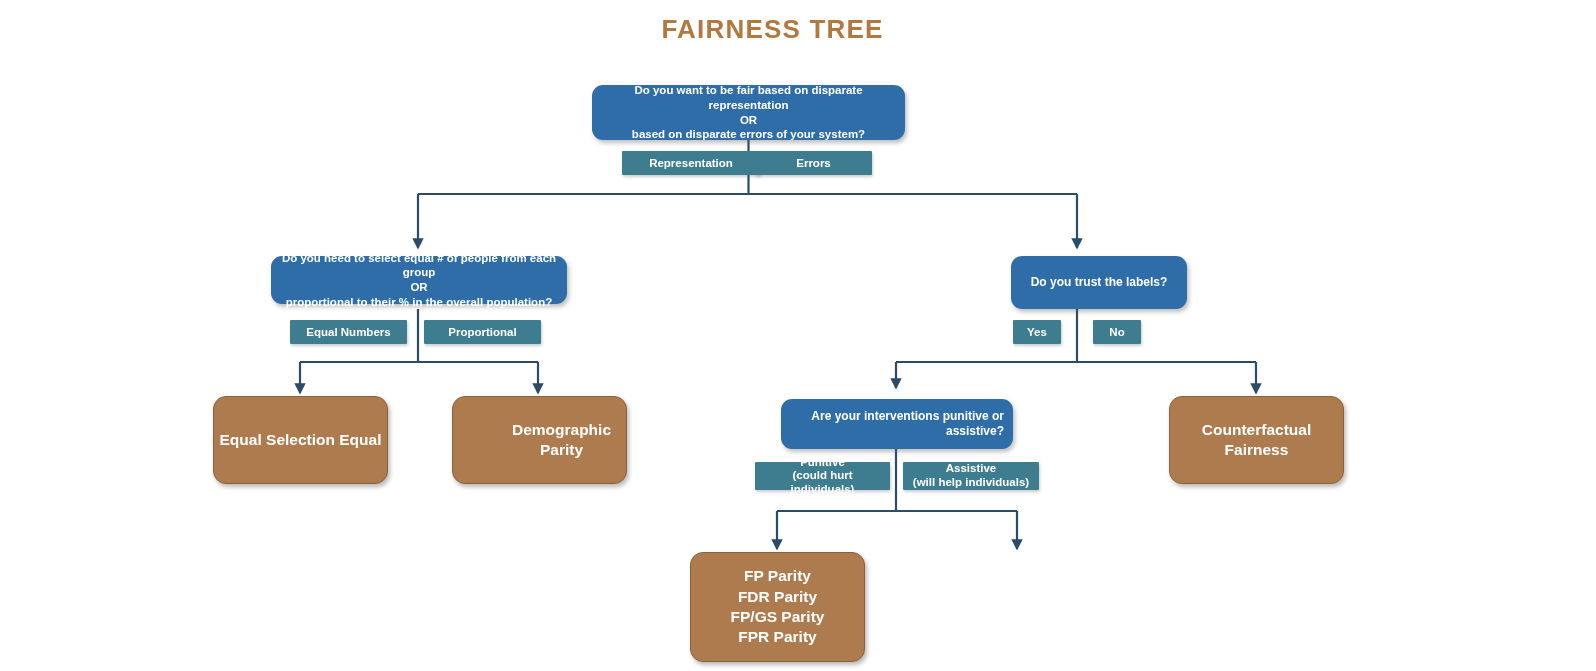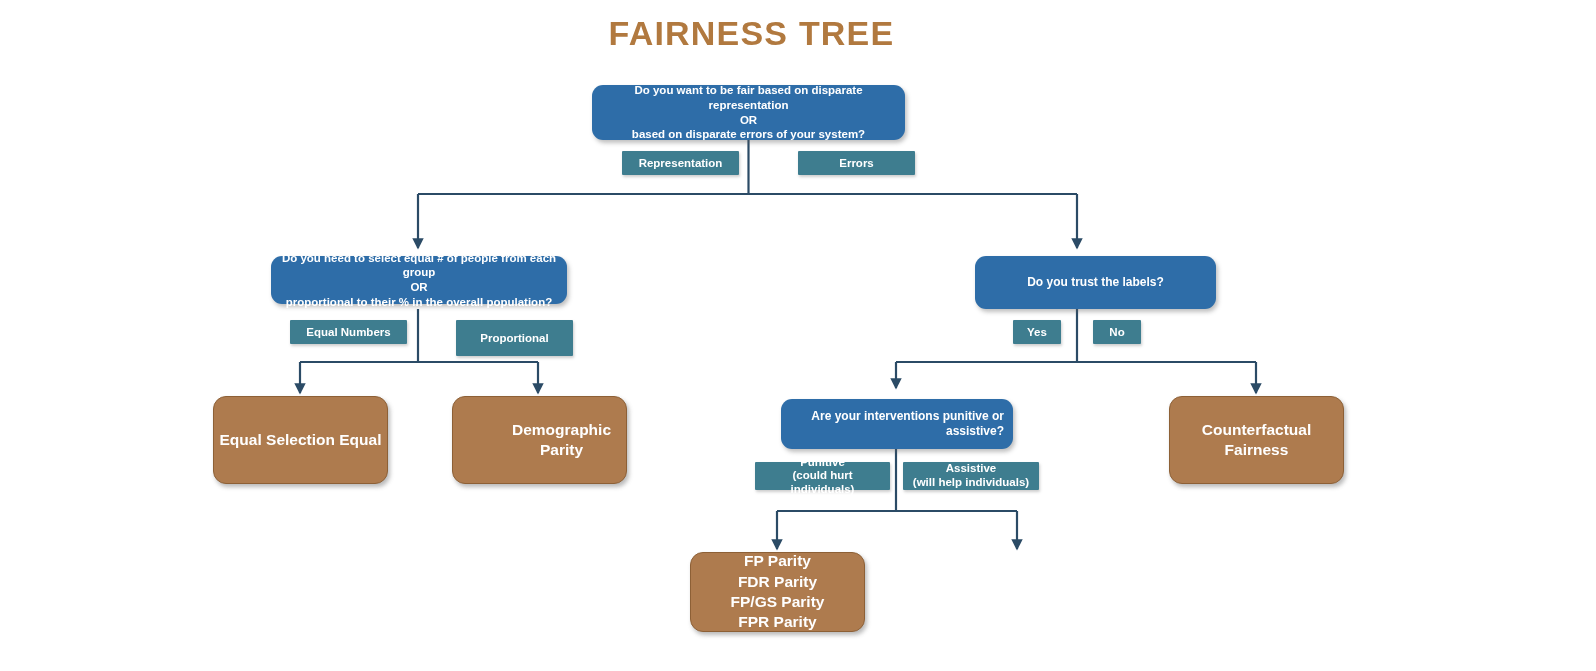--- a/index.html
+++ b/index.html
@@ -17,25 +17,26 @@
     height: 671px;
     background: #ffffff;
     overflow: hidden;
   }
   #title {
     position: absolute;
     left: 0;
     top: 14px;
     width: 1503px;
     text-align: center;
-    font-size: 34px;
+    font-size: 26px;
     font-weight: bold;
     letter-spacing: 1.2px;
     color: #b1793f;
     user-select: none;
+    padding-left: 21px;
   }
   #wires {
     position: absolute;
     left: 0;
     top: 0;
     width: 1596px;
     height: 671px;
     pointer-events: none;
   }
   .node {
@@ -139,41 +140,41 @@
   </div>
 
   <div class="node question" style="left:271px; top:256px; width:296px; height:48px;">
     <div>
       <span class="ml">Do you need to select equal # of people from each group</span>
       <span class="ml">OR</span>
       <span class="ml">proportional to their % in the overall population?</span>
     </div>
   </div>
 
-  <div class="node question single" style="left:975px; top:256px; width:241px; height:53px;">
+  <div class="node question single" style="left:1011px; top:256px; width:176px; height:53px;">
     <span>Do you trust the labels?</span>
   </div>
 
   <div class="node question single" style="left:781px; top:399px; width:232px; height:50px;text-align:right;">
     <span>Are your interventions punitive or assistive?</span>
   </div>
 
-  <div class="edge-label" style="left:622px; top:151px; width:117px; height:24px;">
+  <div class="edge-label" style="left:622px; top:151px; width:138px; height:24px;">
     <span>Representation</span>
   </div>
 
-  <div class="edge-label" style="left:755px; top:151px; width:117px; height:24px;margin-left:43px;">
+  <div class="edge-label" style="left:755px; top:151px; width:117px; height:24px;">
     <span>Errors</span>
   </div>
 
   <div class="edge-label" style="left:290px; top:320px; width:117px; height:24px;">
     <span>Equal Numbers</span>
   </div>
 
-  <div class="edge-label" style="left:424px; top:320px; width:117px; height:36px;margin-left:32px;">
+  <div class="edge-label" style="left:424px; top:320px; width:117px; height:24px;">
     <span>Proportional</span>
   </div>
 
   <div class="edge-label" style="left:1013px; top:320px; width:48px; height:24px;">
     <span>Yes</span>
   </div>
 
   <div class="edge-label" style="left:1093px; top:320px; width:48px; height:24px;">
     <span>No</span>
   </div>
@@ -197,21 +198,21 @@
   </div>
 
   <div class="node leaf" style="left:452px; top:396px; width:175px; height:88px;padding-left:44px;">
     <span>Demographic Parity</span>
   </div>
 
   <div class="node leaf" style="left:1169px; top:396px; width:175px; height:88px;">
     <span>Counterfactual Fairness</span>
   </div>
 
-  <div class="node leaf" style="left:690px; top:552px; width:175px; height:80px;">
+  <div class="node leaf" style="left:690px; top:552px; width:175px; height:110px;">
     <div>
       <span class="ml">FP Parity</span>
       <span class="ml">FDR Parity</span>
       <span class="ml">FP/GS Parity</span>
       <span class="ml">FPR Parity</span>
     </div>
   </div>
 
 
 </div>

